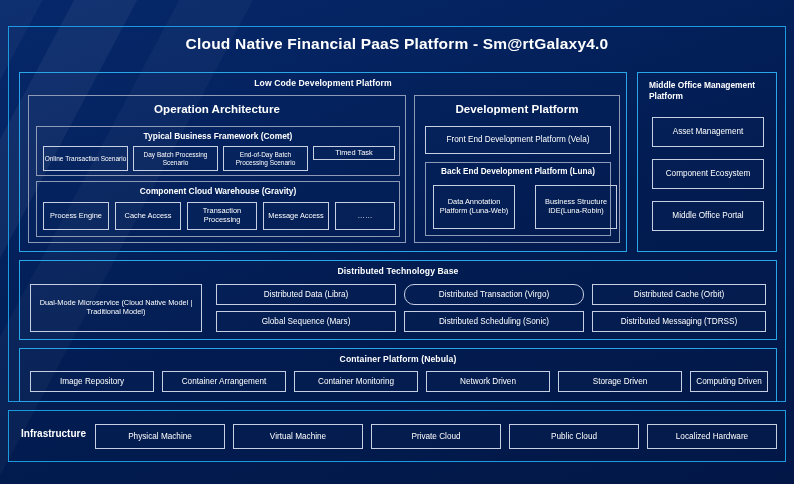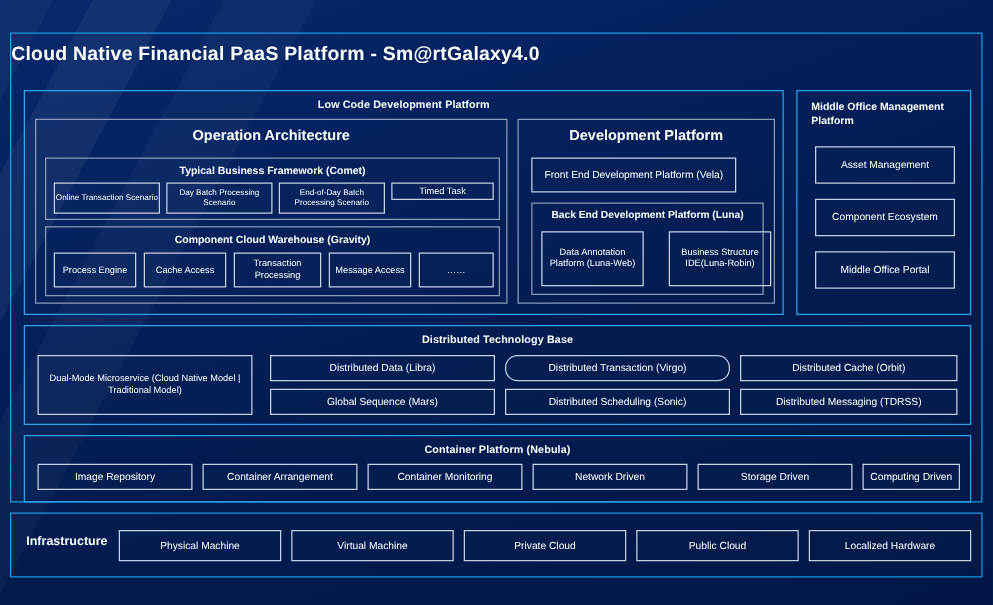--- a/index.html
+++ b/index.html
@@ -21,21 +21,21 @@
     pointer-events:none;
   }
   .layer{position:relative;z-index:2;}
 
   
   .main-frame{
     position:absolute;left:8px;top:26px;width:778px;height:376px;
     border:1.5px solid #1b9ae0;box-sizing:border-box;
   }
   .title{
-    position:absolute;left:0;top:8px;width:100%;
+    position:absolute;left:0;top:8px;width:100%;text-align:center;
     font-size:15.5px;font-weight:bold;letter-spacing:.2px;
   }
 
   .panel{border:1.4px solid #2aa5e8;box-sizing:border-box;position:absolute;}
   .panel-head{
     text-align:center;font-size:8.6px;font-weight:bold;
     padding-top:5px;letter-spacing:.1px;
   }
 
   
@@ -99,21 +99,21 @@
           <div class="box t10" style="left:150px;top:20px;width:70px;height:28px;">Transaction Processing</div>
           <div class="box t10" style="left:78px;top:20px;width:66px;height:28px;">Cache Access</div>
           <div class="box t10" style="left:226px;top:20px;width:66px;height:28px;">Message Access</div>
           <div class="box t10" style="left:298px;top:20px;width:60px;height:28px;">……</div>
         </div>
       </div>
 
       <div class="box-grey" style="left:394px;top:22px;width:206px;height:148px;">
         <div class="sec-title">Development Platform</div>
 
-        <div class="box t11" style="left:10px;top:30px;width:164px;height:28px;">Front End Development Platform (Vela)</div>
+        <div class="box t11" style="left:10px;top:30px;width:186px;height:28px;">Front End Development Platform (Vela)</div>
 
         <div class="box-grey" style="left:10px;top:66px;width:186px;height:74px;">
           <div class="grp-title t11" style="font-weight:bold;">Back End Development Platform (Luna)</div>
           <div class="box t10" style="left:7px;top:22px;width:82px;height:44px;">Data Annotation Platform (Luna-Web)</div>
           <div class="box t10" style="left:96px;top:22px;width:82px;height:44px;margin-left:13px;">Business Structure IDE(Luna-Robin)</div>
         </div>
       </div>
     </div>
 
     <div class="panel" style="left:628px;top:45px;width:140px;height:180px;">

